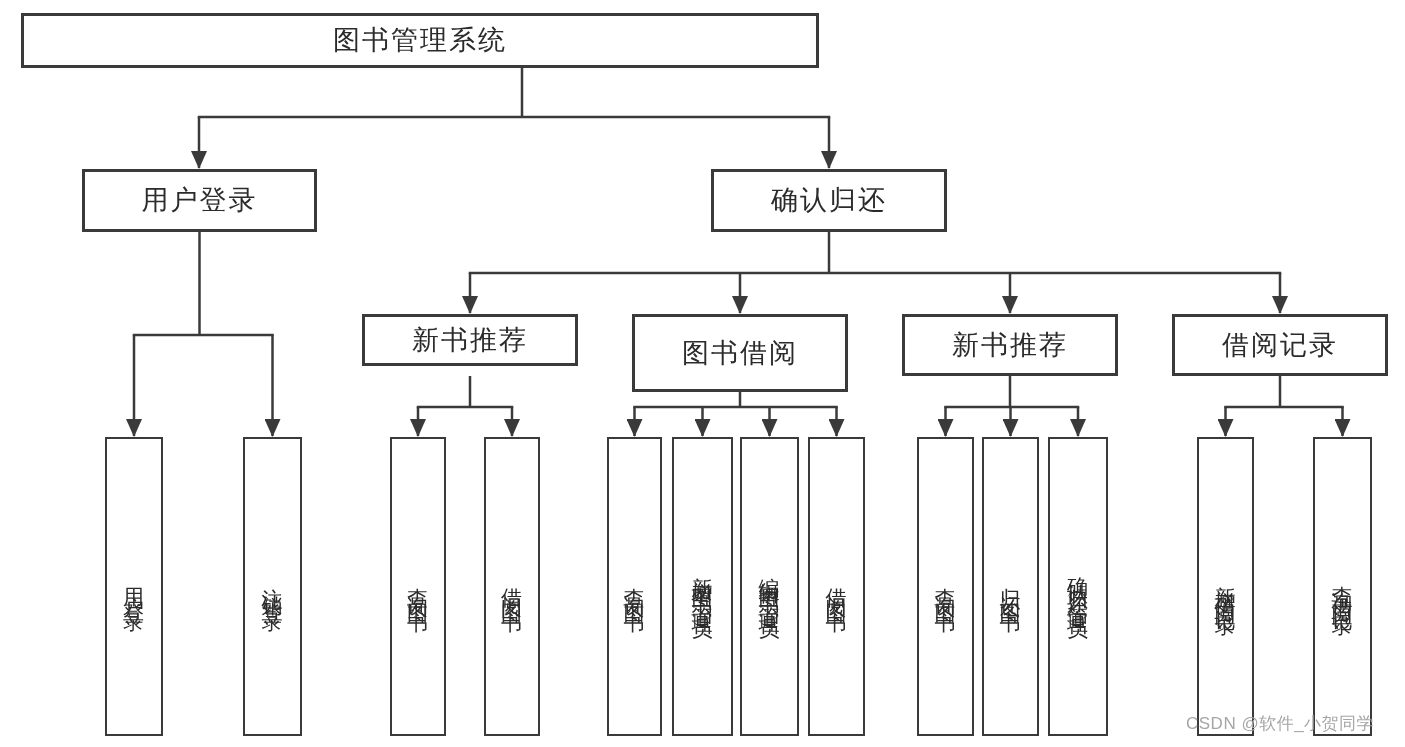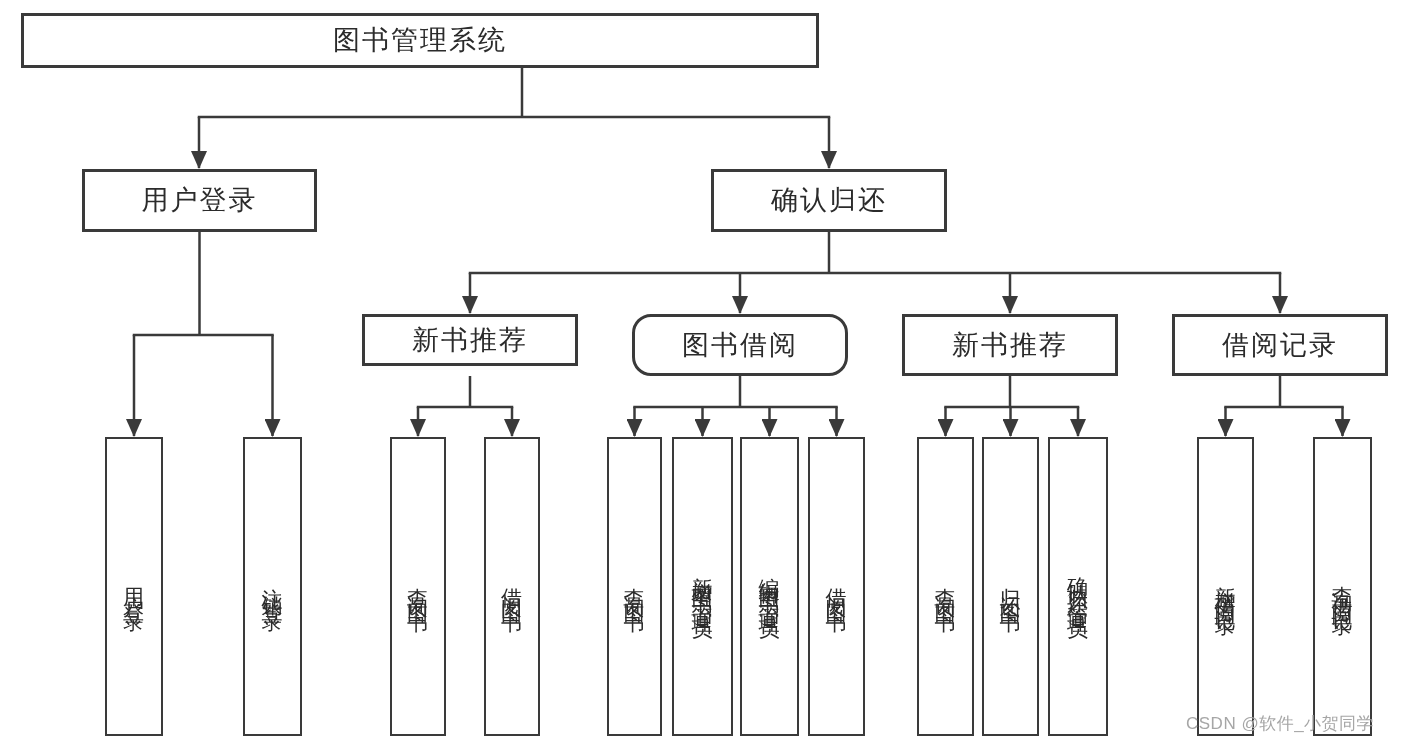--- a/index.html
+++ b/index.html
@@ -35,21 +35,21 @@
     font-size: 27px;
     letter-spacing: 2px;
     color: #2b2b2b;
     z-index: 2;
     line-height: 1;
   }
   .b-root        { left: 21px;   top: 13px;  width: 798px; height: 55px; }
   .b-user-login  { left: 82px;   top: 169px; width: 235px;  height: 63px; }
   .b-book-mgmt   { left: 711px;  top: 169px; width: 236px;  height: 63px; }
   .b-new-rec     { left: 362px;  top: 314px; width: 216px;  height: 52px; }
-  .b-borrow      { left: 632px;  top: 314px; width: 216px;  height: 62px; border-radius: 19px; }
+  .b-borrow      { left: 632px;  top: 314px; width: 216px;  height: 78px; }
   .b-current     { left: 902px;  top: 314px; width: 216px;  height: 62px; }
   .b-records     { left: 1172px; top: 314px; width: 216px;  height: 62px; }
 
   
   .leaf {
     position: absolute;
     top: 437px;
     height: 299px;
     box-sizing: border-box;
     border: 2.5px solid #3a3a3a;

